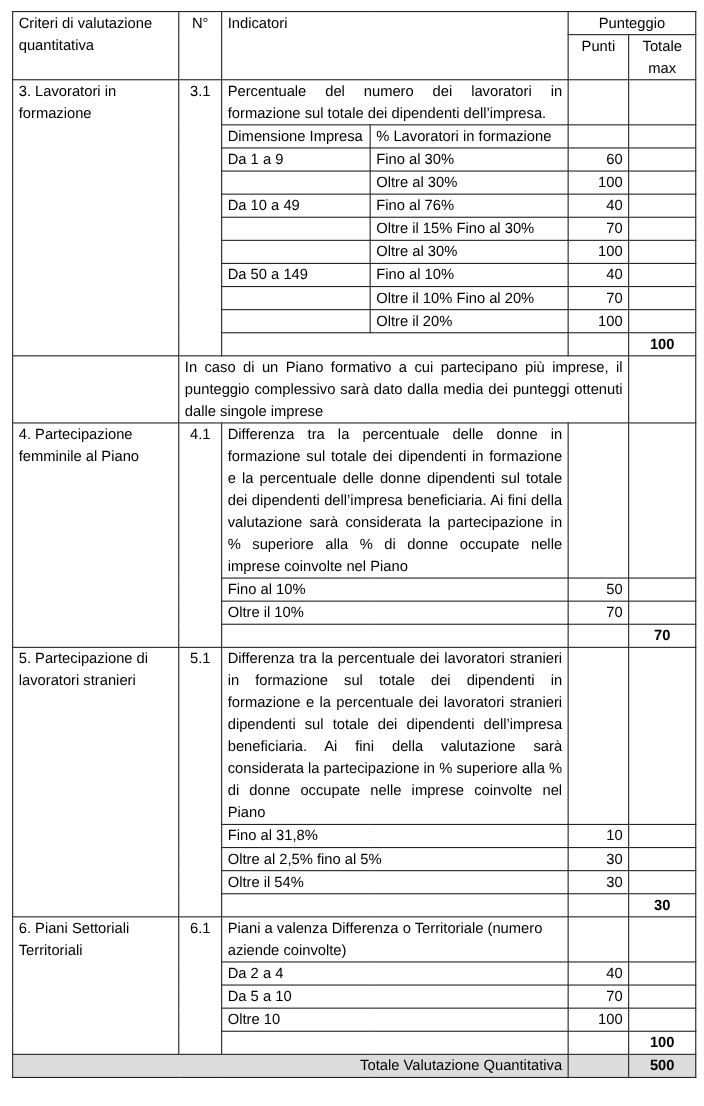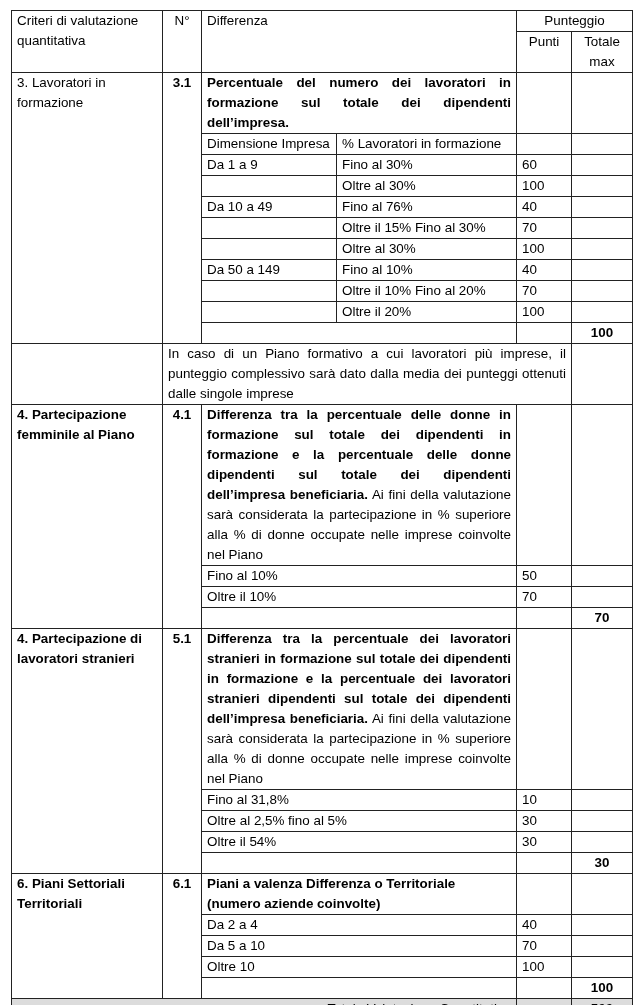--- a/index.html
+++ b/index.html
@@ -4,44 +4,44 @@
 <style>
   html, body { margin: 0; padding: 0; background: #ffffff; }
   body { width: 640px; height: 1005px; position: relative; overflow: hidden;
          font-family: "Liberation Sans", "DejaVu Sans", sans-serif; color: #000; }
   table.grid { position: absolute; left: 11px; top: 10px; border-collapse: collapse;
                table-layout: fixed; width: 621px; font-size: 13.4px; line-height: 20px; }
   table.grid td { border: 1px solid #222; padding: 0 5px; vertical-align: top; }
   td.hdr { vertical-align: middle; }
   td.c { text-align: center; }
   td.just { text-align: justify; text-align-last: left; }
-  .b { font-weight: bold; }
+  .b { font-weight: normal; }
   .i { }
-  td.pt { text-align: left; }
+  td.pt { text-align: right; }
   td.tot { text-align: center; font-weight: bold; }
   tr.total td { background: #dcdcdc; }
 </style>
 </head>
 <body>
 
 <table class="grid">
   <colgroup>
     <col style="width:151px">
     <col style="width:39px">
     <col style="width:135px">
     <col style="width:180px">
     <col style="width:55px">
     <col style="width:61px">
   </colgroup>
 
   <tbody>
       <tr>
     <td rowspan="2" class="hdr" style="vertical-align:top;padding-top:0;">Criteri di valutazione quantitativa</td>
     <td rowspan="2" class="hdr c">N°</td>
-    <td rowspan="2" colspan="2" class="hdr">Differenza</td>
+    <td rowspan="2" colspan="2" class="hdr">Indicatori</td>
     <td colspan="2" class="c">Punteggio</td>
   </tr>
   <tr>
     <td class="c" style="height:40px;">Punti</td>
     <td class="c">Totale max</td>
   </tr>
 
   <tr>
     <td rowspan="11">3. Lavoratori in formazione</td>
     <td rowspan="11" class="c b">3.1</td>
@@ -104,21 +104,21 @@
     <td>&nbsp;</td>
   </tr>
   <tr>
     <td colspan="2">&nbsp;</td>
     <td>&nbsp;</td>
     <td class="tot">100</td>
   </tr>
 
   <tr>
     <td>&nbsp;</td>
-    <td colspan="4" class="just">In caso di un Piano formativo a cui lavoratori più imprese, il punteggio complessivo sarà dato dalla media dei punteggi ottenuti dalle singole imprese</td>
+    <td colspan="4" class="just">In caso di un Piano formativo a cui partecipano più imprese, il punteggio complessivo sarà dato dalla media dei punteggi ottenuti dalle singole imprese</td>
     <td>&nbsp;</td>
   </tr>
 
   <tr>
     <td rowspan="4" class="b">4. Partecipazione femminile al Piano</td>
     <td rowspan="4" class="c b">4.1</td>
     <td colspan="2" class="just"><span class="b">Differenza tra la percentuale delle donne in formazione sul totale dei dipendenti in formazione e la percentuale delle donne dipendenti sul totale dei dipendenti dell’impresa beneficiaria.</span> <span class="i">Ai fini della valutazione sarà considerata la partecipazione in % superiore alla % di donne occupate nelle imprese coinvolte nel Piano</span></td>
     <td>&nbsp;</td>
     <td>&nbsp;</td>
   </tr>
@@ -132,21 +132,21 @@
     <td class="pt">70</td>
     <td>&nbsp;</td>
   </tr>
   <tr>
     <td colspan="2">&nbsp;</td>
     <td>&nbsp;</td>
     <td class="tot">70</td>
   </tr>
 
   <tr>
-    <td rowspan="5" class="b">4. Partecipazione di lavoratori stranieri</td>
+    <td rowspan="5" class="b">5. Partecipazione di lavoratori stranieri</td>
     <td rowspan="5" class="c b">5.1</td>
     <td colspan="2" class="just"><span class="b">Differenza tra la percentuale dei lavoratori stranieri in formazione sul totale dei dipendenti in formazione e la percentuale dei lavoratori stranieri dipendenti sul totale dei dipendenti dell’impresa beneficiaria.</span> <span class="i">Ai fini della valutazione sarà considerata la partecipazione in % superiore alla % di donne occupate nelle imprese coinvolte nel Piano</span></td>
     <td>&nbsp;</td>
     <td>&nbsp;</td>
   </tr>
   <tr>
     <td colspan="2">Fino al 31,8%</td>
     <td class="pt">10</td>
     <td>&nbsp;</td>
   </tr>

